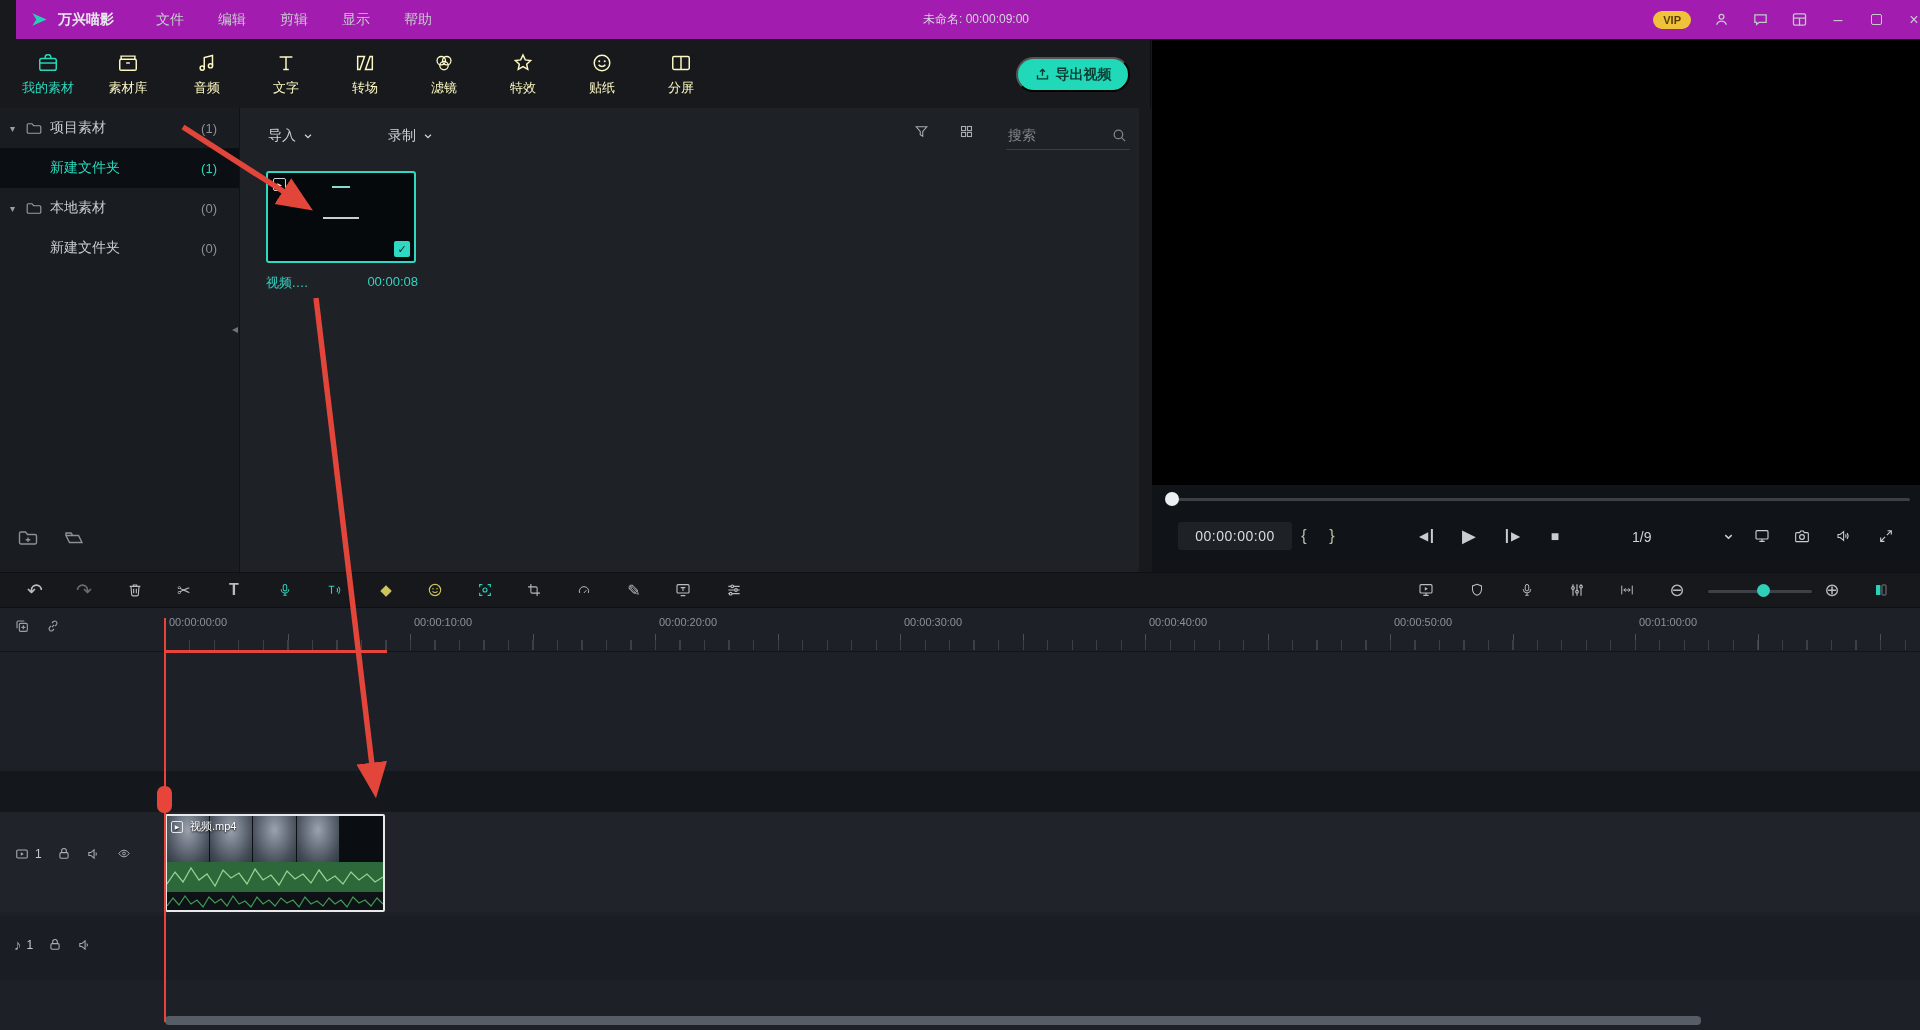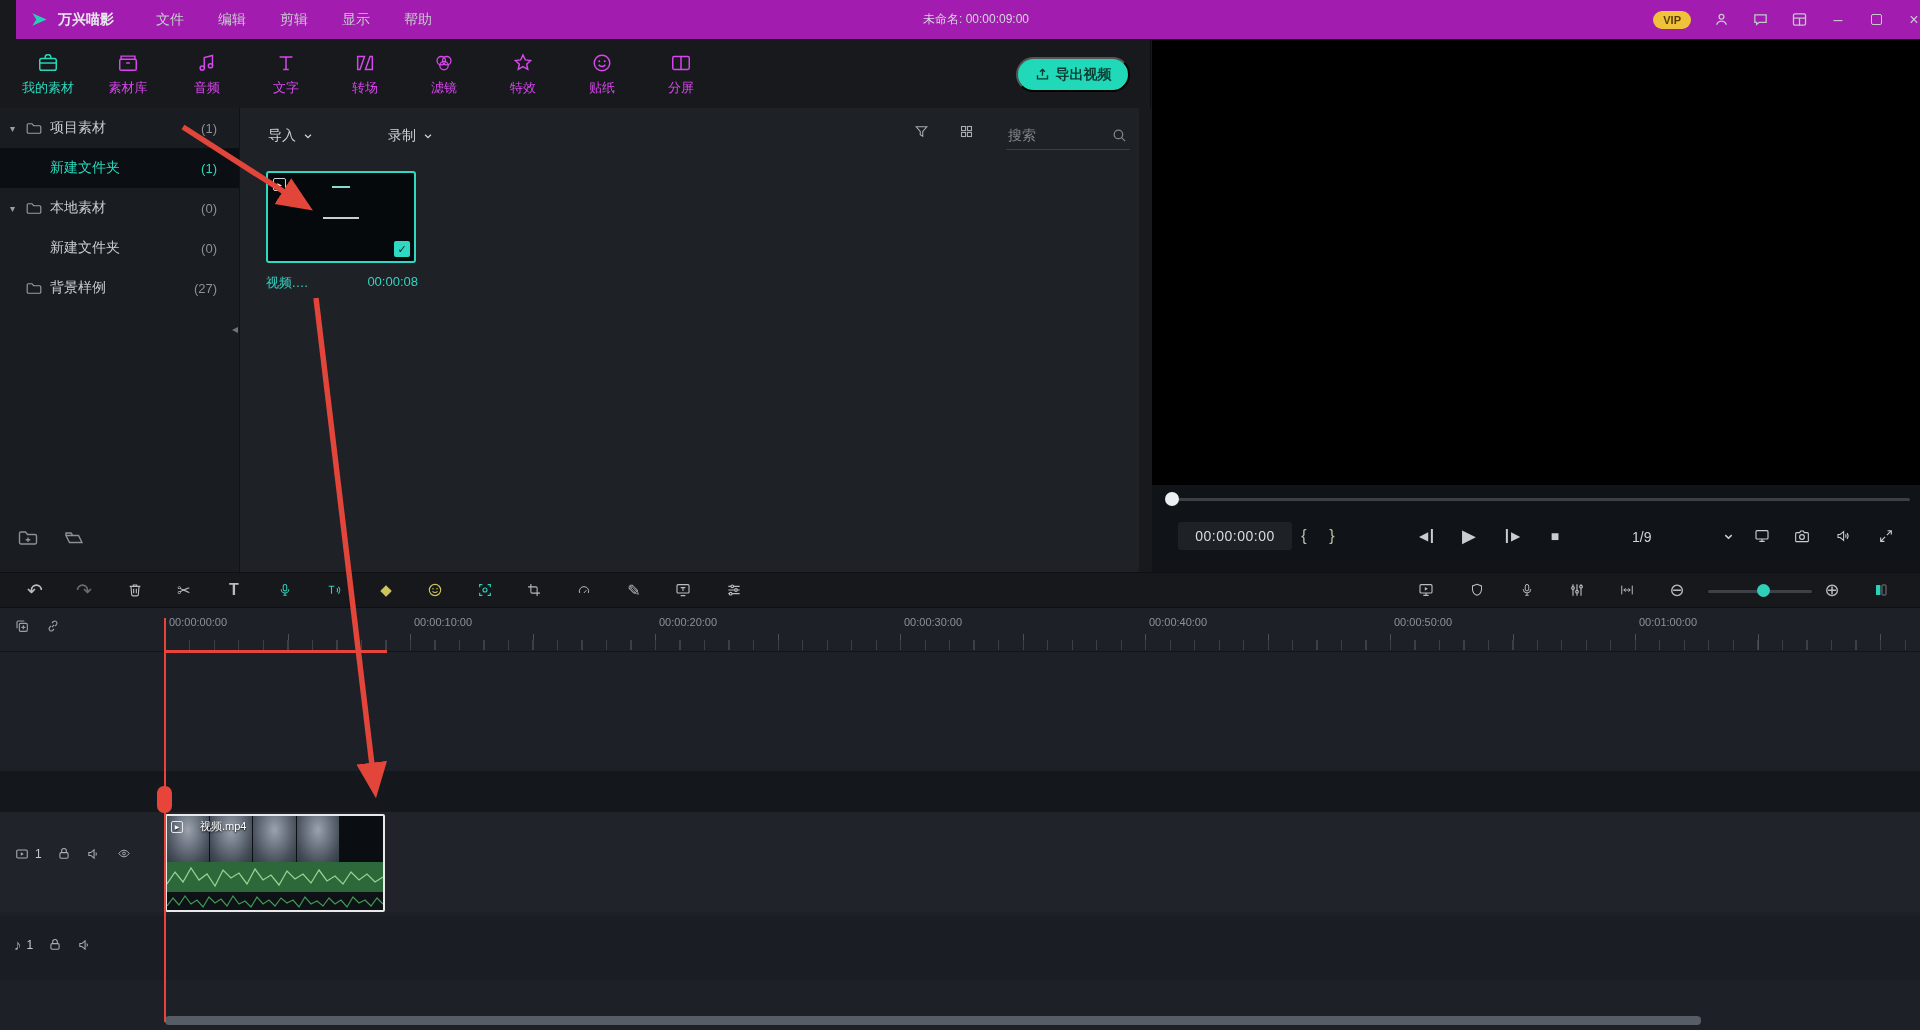--- a/index.html
+++ b/index.html
@@ -17,21 +17,21 @@
 .doctitle{position:absolute;left:50%;transform:translateX(-50%);font-size:12px;color:#d4d7da}
 .tbright{position:absolute;right:14px;display:flex;align-items:center;gap:22px}
 .vip{background:#f0c23a;color:#5a3c00;font-size:11px;font-weight:bold;padding:3px 10px;border-radius:10px}
 .ticn{color:#c3c8cc;display:flex}
 .winbtn{font-size:16px;color:#c6cacd;width:16px;text-align:center;line-height:16px}
 .maxbox{display:inline-block;width:11px;height:11px;border:1.5px solid #c6cacd;border-radius:2px}
 
 
 #tabbar{position:absolute;left:0;top:40px;width:1151px;height:68px;background:#17191d;
   border-right:1px solid #0b0d10;display:flex;align-items:center;padding-left:22px;gap:29px;z-index:4}
-.tab{display:flex;flex-direction:column;align-items:center;gap:5px;font-size:13px;color:#d946ef;min-width:50px}
+.tab{display:flex;flex-direction:column;align-items:center;gap:5px;font-size:13px;color:#fef9c3;min-width:50px}
 .tab .ticon{height:23px;display:flex;align-items:center}
 .tab.active{color:#2ad9bd}
 #export-btn{position:absolute;left:1016px;top:57px;width:114px;height:35px;border-radius:18px;background:#1fd9b8;
   color:#0a3d34;font-size:14px;font-weight:bold;display:flex;align-items:center;justify-content:center;gap:6px;z-index:6}
 
 
 #sidebar{position:absolute;left:0;top:108px;width:240px;height:464px;background:#191c20;border-right:1px solid #101215;z-index:3}
 .srow{height:40px;display:flex;align-items:center;font-size:14px;color:#c9cdd1;position:relative;padding-left:50px}
 .srow .tri{position:absolute;left:10px;font-size:10px;color:#9aa0a6}
 .srow .fic{position:absolute;left:26px;color:#9aa0a6;display:flex}
@@ -96,21 +96,21 @@
 .tnum{font-size:12px;color:#c3c8cc;margin-left:-10px}
 .note{font-size:15px;color:#a8aeb4}
 #playhead{position:absolute;left:164px;top:10px;width:2px;height:404px;background:#e8443a;z-index:30}
 #playhead-pill{position:absolute;left:157px;top:178px;width:15px;height:27px;background:#e8443a;border-radius:7px;z-index:31}
 #clip{position:absolute;left:165px;top:206px;width:220px;height:98px;border:2px solid #e9e9e9;border-radius:2px;
   background:#0e1217;z-index:10;overflow:hidden}
 #clip-thumbs{display:flex;height:46px}
 #clip-thumbs .cell{flex:1;border-right:1px solid #0d1014;
   background:radial-gradient(ellipse at 50% 30%,#9aa2ad 0%,#6b7480 40%,#454d58 75%,#333a44 100%)}
 #clip-thumbs .cell.dark{background:#0a0d11}
-#clip-label{position:absolute;left:4px;top:3px;display:flex;align-items:center;gap:17px;z-index:2;
+#clip-label{position:absolute;left:4px;top:3px;display:flex;align-items:center;gap:7px;z-index:2;
   color:#fff;font-size:11px;text-shadow:0 1px 2px #000}
 #clip-label .pb{width:12px;height:12px;border:1px solid #e6e8ea;border-radius:2px;display:flex;
   align-items:center;justify-content:center;font-size:6px}
 #clip-green{height:30px;background:#2c683a}
 #clip-wave{height:18px;background:#0e1217}
 #tl-scrollbar{position:absolute;left:165px;top:408px;width:1536px;height:9px;border-radius:4px;background:#575d65;z-index:5}
 
 
 #arrows{position:absolute;left:0;top:0;width:1920px;height:1030px;z-index:60;pointer-events:none}
 </style>
@@ -277,29 +277,20 @@
           <svg width="16" height="13" viewBox="0 0 20 16" fill="none" stroke="currentColor" stroke-width="1.4">
             <path d="M1.5 3.5A1.5 1.5 0 0 1 3 2h4.5l2 2.5H17A1.5 1.5 0 0 1 18.5 6v6.5A1.5 1.5 0 0 1 17 14H3a1.5 1.5 0 0 1-1.5-1.5z"></path>
           </svg>
         </span>
       <span>本地素材</span>
       <span class="cnt">(0)</span>
     </div>
     <div class="srow">
       <span>新建文件夹</span>
       <span class="cnt">(0)</span>
-    </div>
-    <div class="srow">
-      <span class="fic">
-          <svg width="16" height="13" viewBox="0 0 20 16" fill="none" stroke="currentColor" stroke-width="1.4">
-            <path d="M1.5 3.5A1.5 1.5 0 0 1 3 2h4.5l2 2.5H17A1.5 1.5 0 0 1 18.5 6v6.5A1.5 1.5 0 0 1 17 14H3a1.5 1.5 0 0 1-1.5-1.5z"></path>
-          </svg>
-        </span>
-      <span>背景样例</span>
-      <span class="cnt">(27)</span>
     </div>
     <div class="sb-bottom">
       <span>
           <svg width="20" height="16" viewBox="0 0 20 16" fill="none" stroke="currentColor" stroke-width="1.4">
             <path d="M1.5 3.5A1.5 1.5 0 0 1 3 2h4.5l2 2.5H17A1.5 1.5 0 0 1 18.5 6v6.5A1.5 1.5 0 0 1 17 14H3a1.5 1.5 0 0 1-1.5-1.5z"></path>
             <path d="M10 7.5v4.5M7.7 9.7h4.6"></path>
           </svg>
         </span>
       <span>
           <svg width="20" height="16" viewBox="0 0 20 16" fill="none" stroke="currentColor" stroke-width="1.4">

